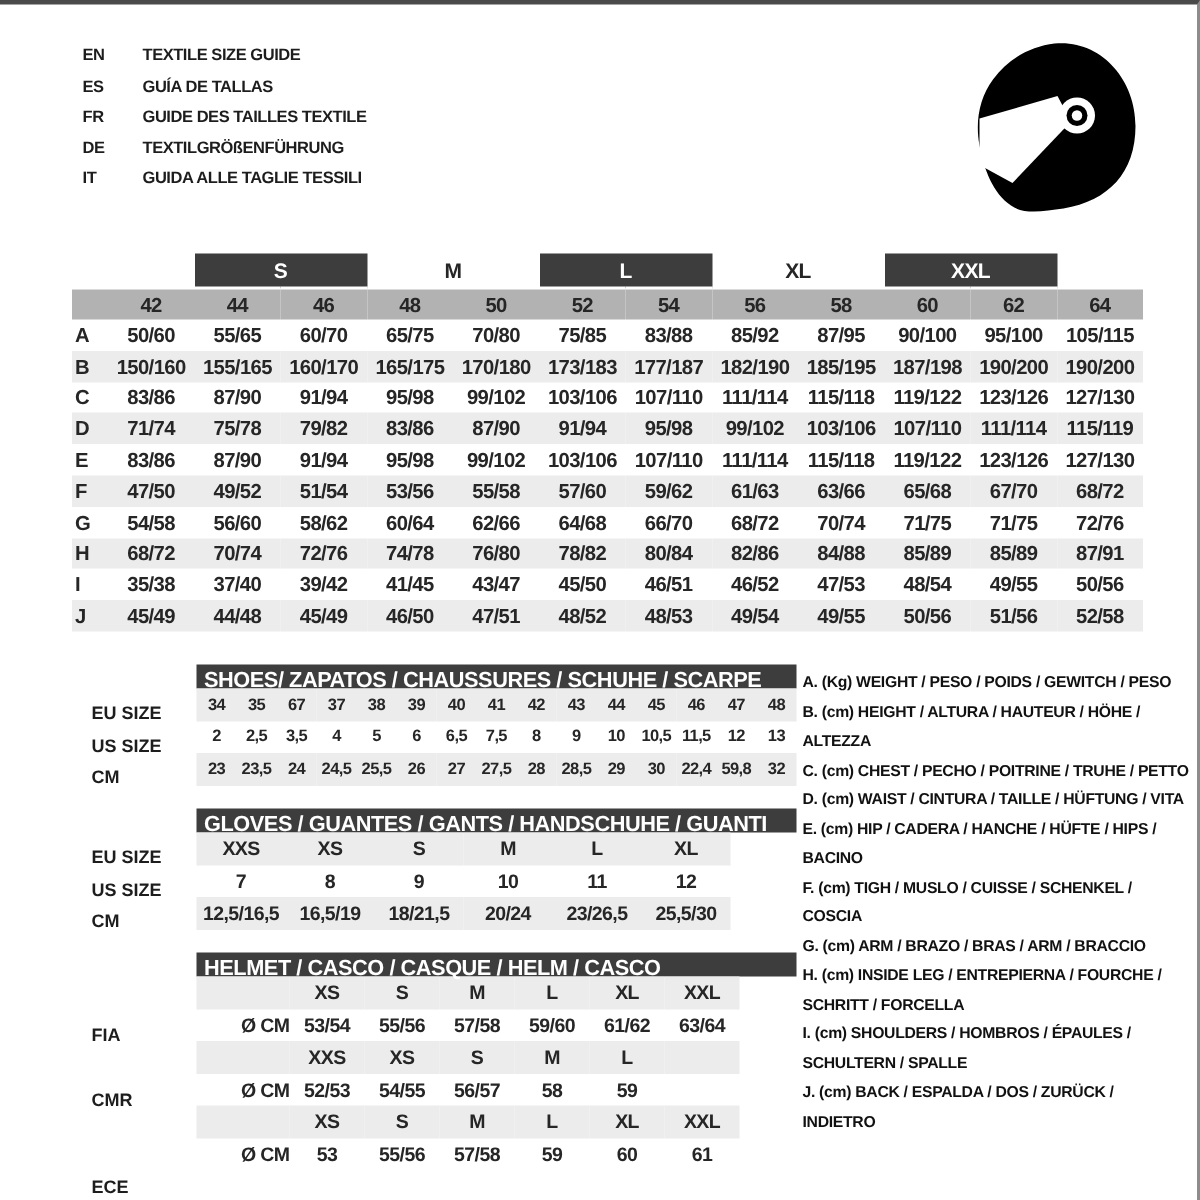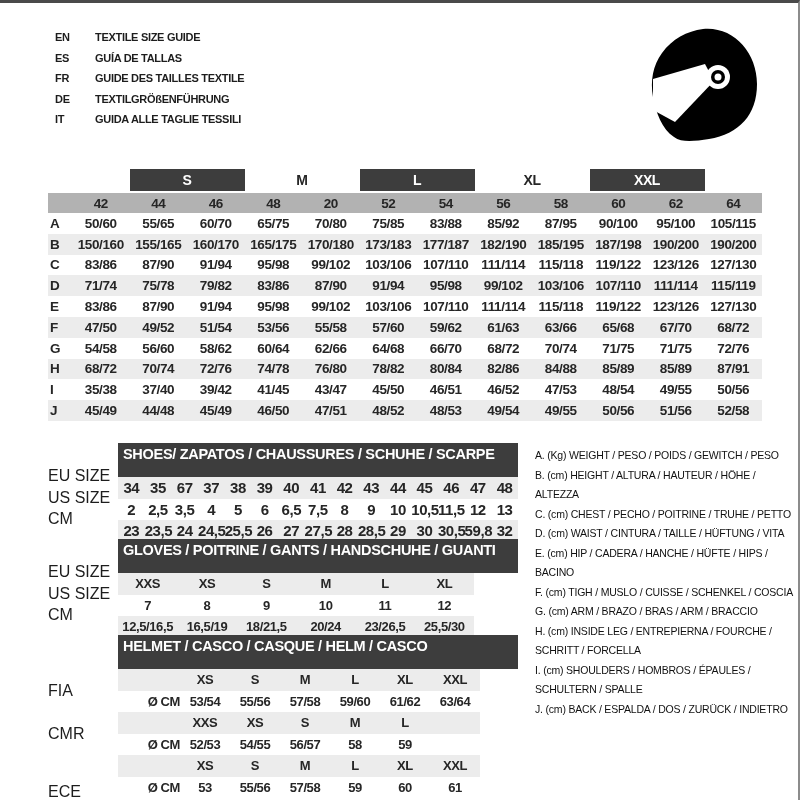--- a/index.html
+++ b/index.html
@@ -29,40 +29,40 @@
   .main-table .c-lbl { width:24px; }
   .main-table td { height:20.8px; }
   .group-row td { height:23px; font-size:14px; border-bottom:2px solid #fff; }
   .group-row td.dark { background:#3d3d3d; color:#fff; }
   .size-row td { background:#b2b2b2; height:21px; }
   .main-table tbody td:first-child { text-align:left; padding-left:2px; }
   .main-table tbody tr:nth-child(even) td { background:#ececec; }
 
   
   .subtable { position:absolute; display:flex; }
-  .side-labels { width:70px; font-weight:normal; font-size:16px; padding-top:22px; position:relative; }
+  .side-labels { width:70px; font-weight:bold; font-size:12px; padding-top:22px; position:relative;margin-left:13px; }
   .side-labels .slab { height:21.5px; line-height:21.5px; }
   .side-labels .abs { position:absolute; left:0; height:21.5px; line-height:21.5px; }
   .dark-header {
     background:#3d3d3d; color:#fff; font-weight:bold; font-size:14.5px;
-    height:34px; line-height:22px; padding-left:5px; letter-spacing:-0.3px; width:400px;
+    height:16px; line-height:22px; padding-left:5px; letter-spacing:-0.3px; width:400px;
   }
   .subtable table { font-weight:bold; color:#262626; letter-spacing:-0.4px; }
   .subtable td { height:21.5px; }
   .stripe-odd tr:nth-child(odd) td { background:#ececec; }
-  .shoes-tbl { width:400px; font-size:15px; letter-spacing:-0.6px; }
+  .shoes-tbl { width:400px; font-size:11px; letter-spacing:-0.6px; }
   .gloves-tbl { width:356px; font-size:13px; }
   .helmet-tbl { width:362px; font-size:13px; }
   .helmet-tbl .c-unit { width:62px; }
   .helmet-tbl td:first-child { text-align:right; padding-left:4px; }
 
   
   .legend {
     position:absolute; left:535px; top:443px; width:258px;
-    font-weight:normal; font-size:10.5px; line-height:19.5px; letter-spacing:-0.2px; color:#111;
+    font-weight:bold; font-size:10.5px; line-height:19.5px; letter-spacing:-0.2px; color:#111;
   }
 </style>
 </head>
 <body>
 
 <div class="page">
 
   <div class="lang-block">
     <div class="lang-row">
       <span class="lang-code">EN</span>
@@ -108,21 +108,21 @@
         <td colspan="2">XL</td>
         <td colspan="2" class="dark">XXL</td>
         <td></td>
       </tr>
       <tr class="size-row">
         <td></td>
         <td>42</td>
         <td>44</td>
         <td>46</td>
         <td>48</td>
-        <td>20</td>
+        <td>50</td>
         <td>52</td>
         <td>54</td>
         <td>56</td>
         <td>58</td>
         <td>60</td>
         <td>62</td>
         <td>64</td>
       </tr>
     </thead>
     <tbody>
@@ -329,37 +329,37 @@
               <td>24</td>
               <td>24,5</td>
               <td>25,5</td>
               <td>26</td>
               <td>27</td>
               <td>27,5</td>
               <td>28</td>
               <td>28,5</td>
               <td>29</td>
               <td>30</td>
-              <td>30,5</td>
+              <td>22,4</td>
               <td>59,8</td>
               <td>32</td>
             </tr>
           </tbody>
         </table>
     </div>
   </div>
 
   <div class="subtable" style="left:48px; top:536px;">
     <div class="side-labels">
       <div class="slab">EU SIZE</div>
       <div class="slab">US SIZE</div>
       <div class="slab">CM</div>
     </div>
     <div>
-      <div class="dark-header">GLOVES / POITRINE / GANTS / HANDSCHUHE / GUANTI</div>
+      <div class="dark-header">GLOVES / GUANTES / GANTS / HANDSCHUHE / GUANTI</div>
       <table class="gloves-tbl">
           <tbody class="stripe-odd">
             <tr>
               <td>XXS</td>
               <td>XS</td>
               <td>S</td>
               <td>M</td>
               <td>L</td>
               <td>XL</td>
             </tr>

